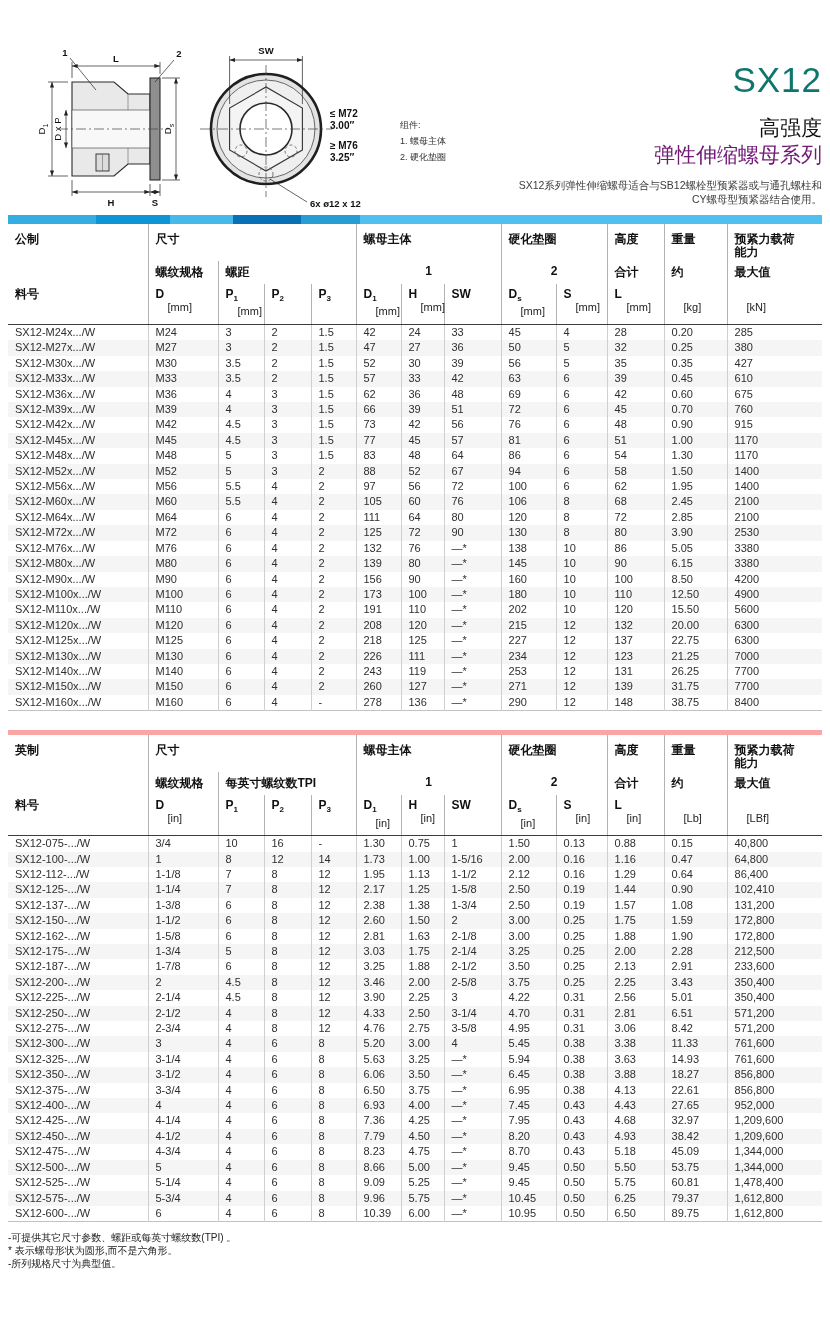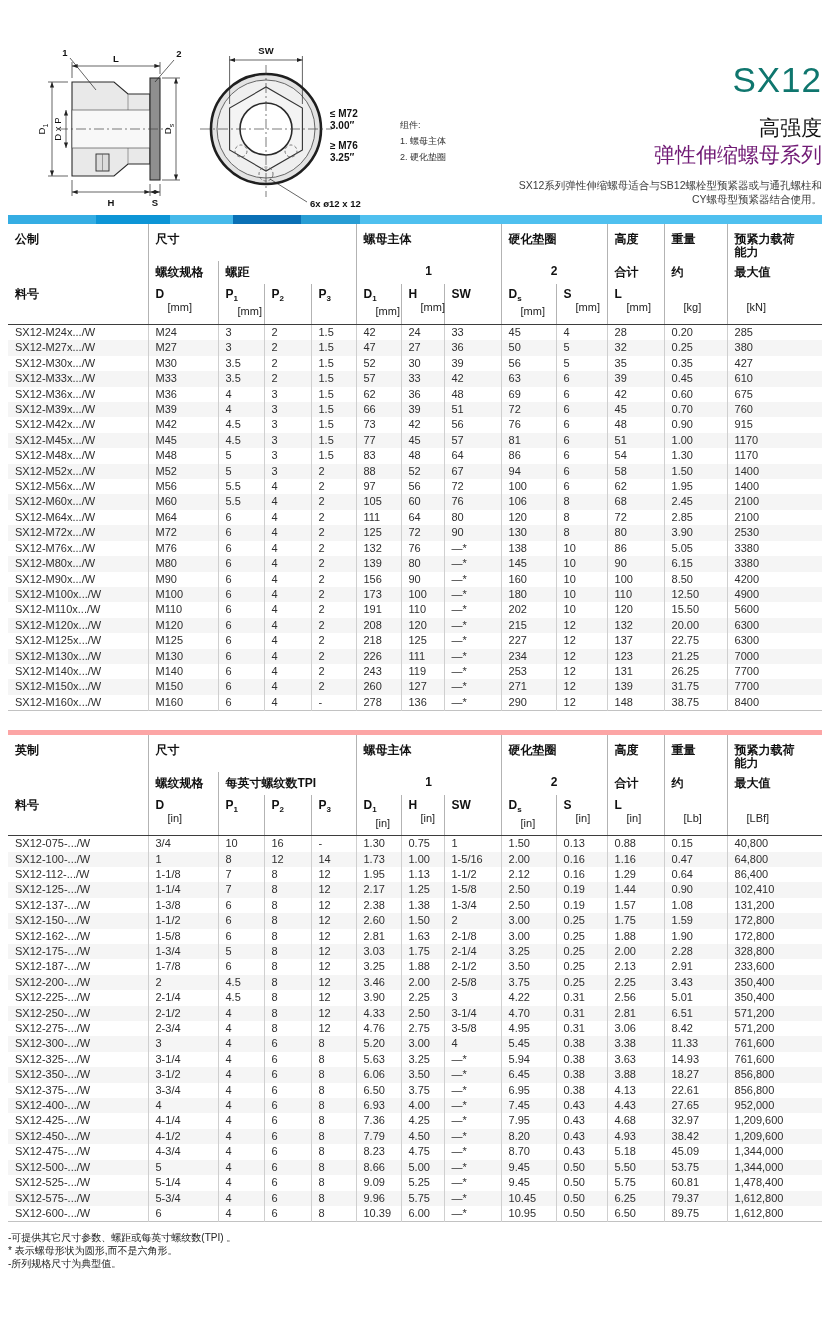--- a/index.html
+++ b/index.html
@@ -813,21 +813,21 @@
           <td>5</td>
           <td>8</td>
           <td>12</td>
           <td>3.03</td>
           <td>1.75</td>
           <td>2-1/4</td>
           <td>3.25</td>
           <td>0.25</td>
           <td>2.00</td>
           <td>2.28</td>
-          <td>328,800</td>
+          <td>212,500</td>
         </tr>
         <tr>
           <td>SX12-187-.../W</td>
           <td>1-7/8</td>
           <td>6</td>
           <td>8</td>
           <td>12</td>
           <td>3.25</td>
           <td>1.88</td>
           <td>2-1/2</td>

